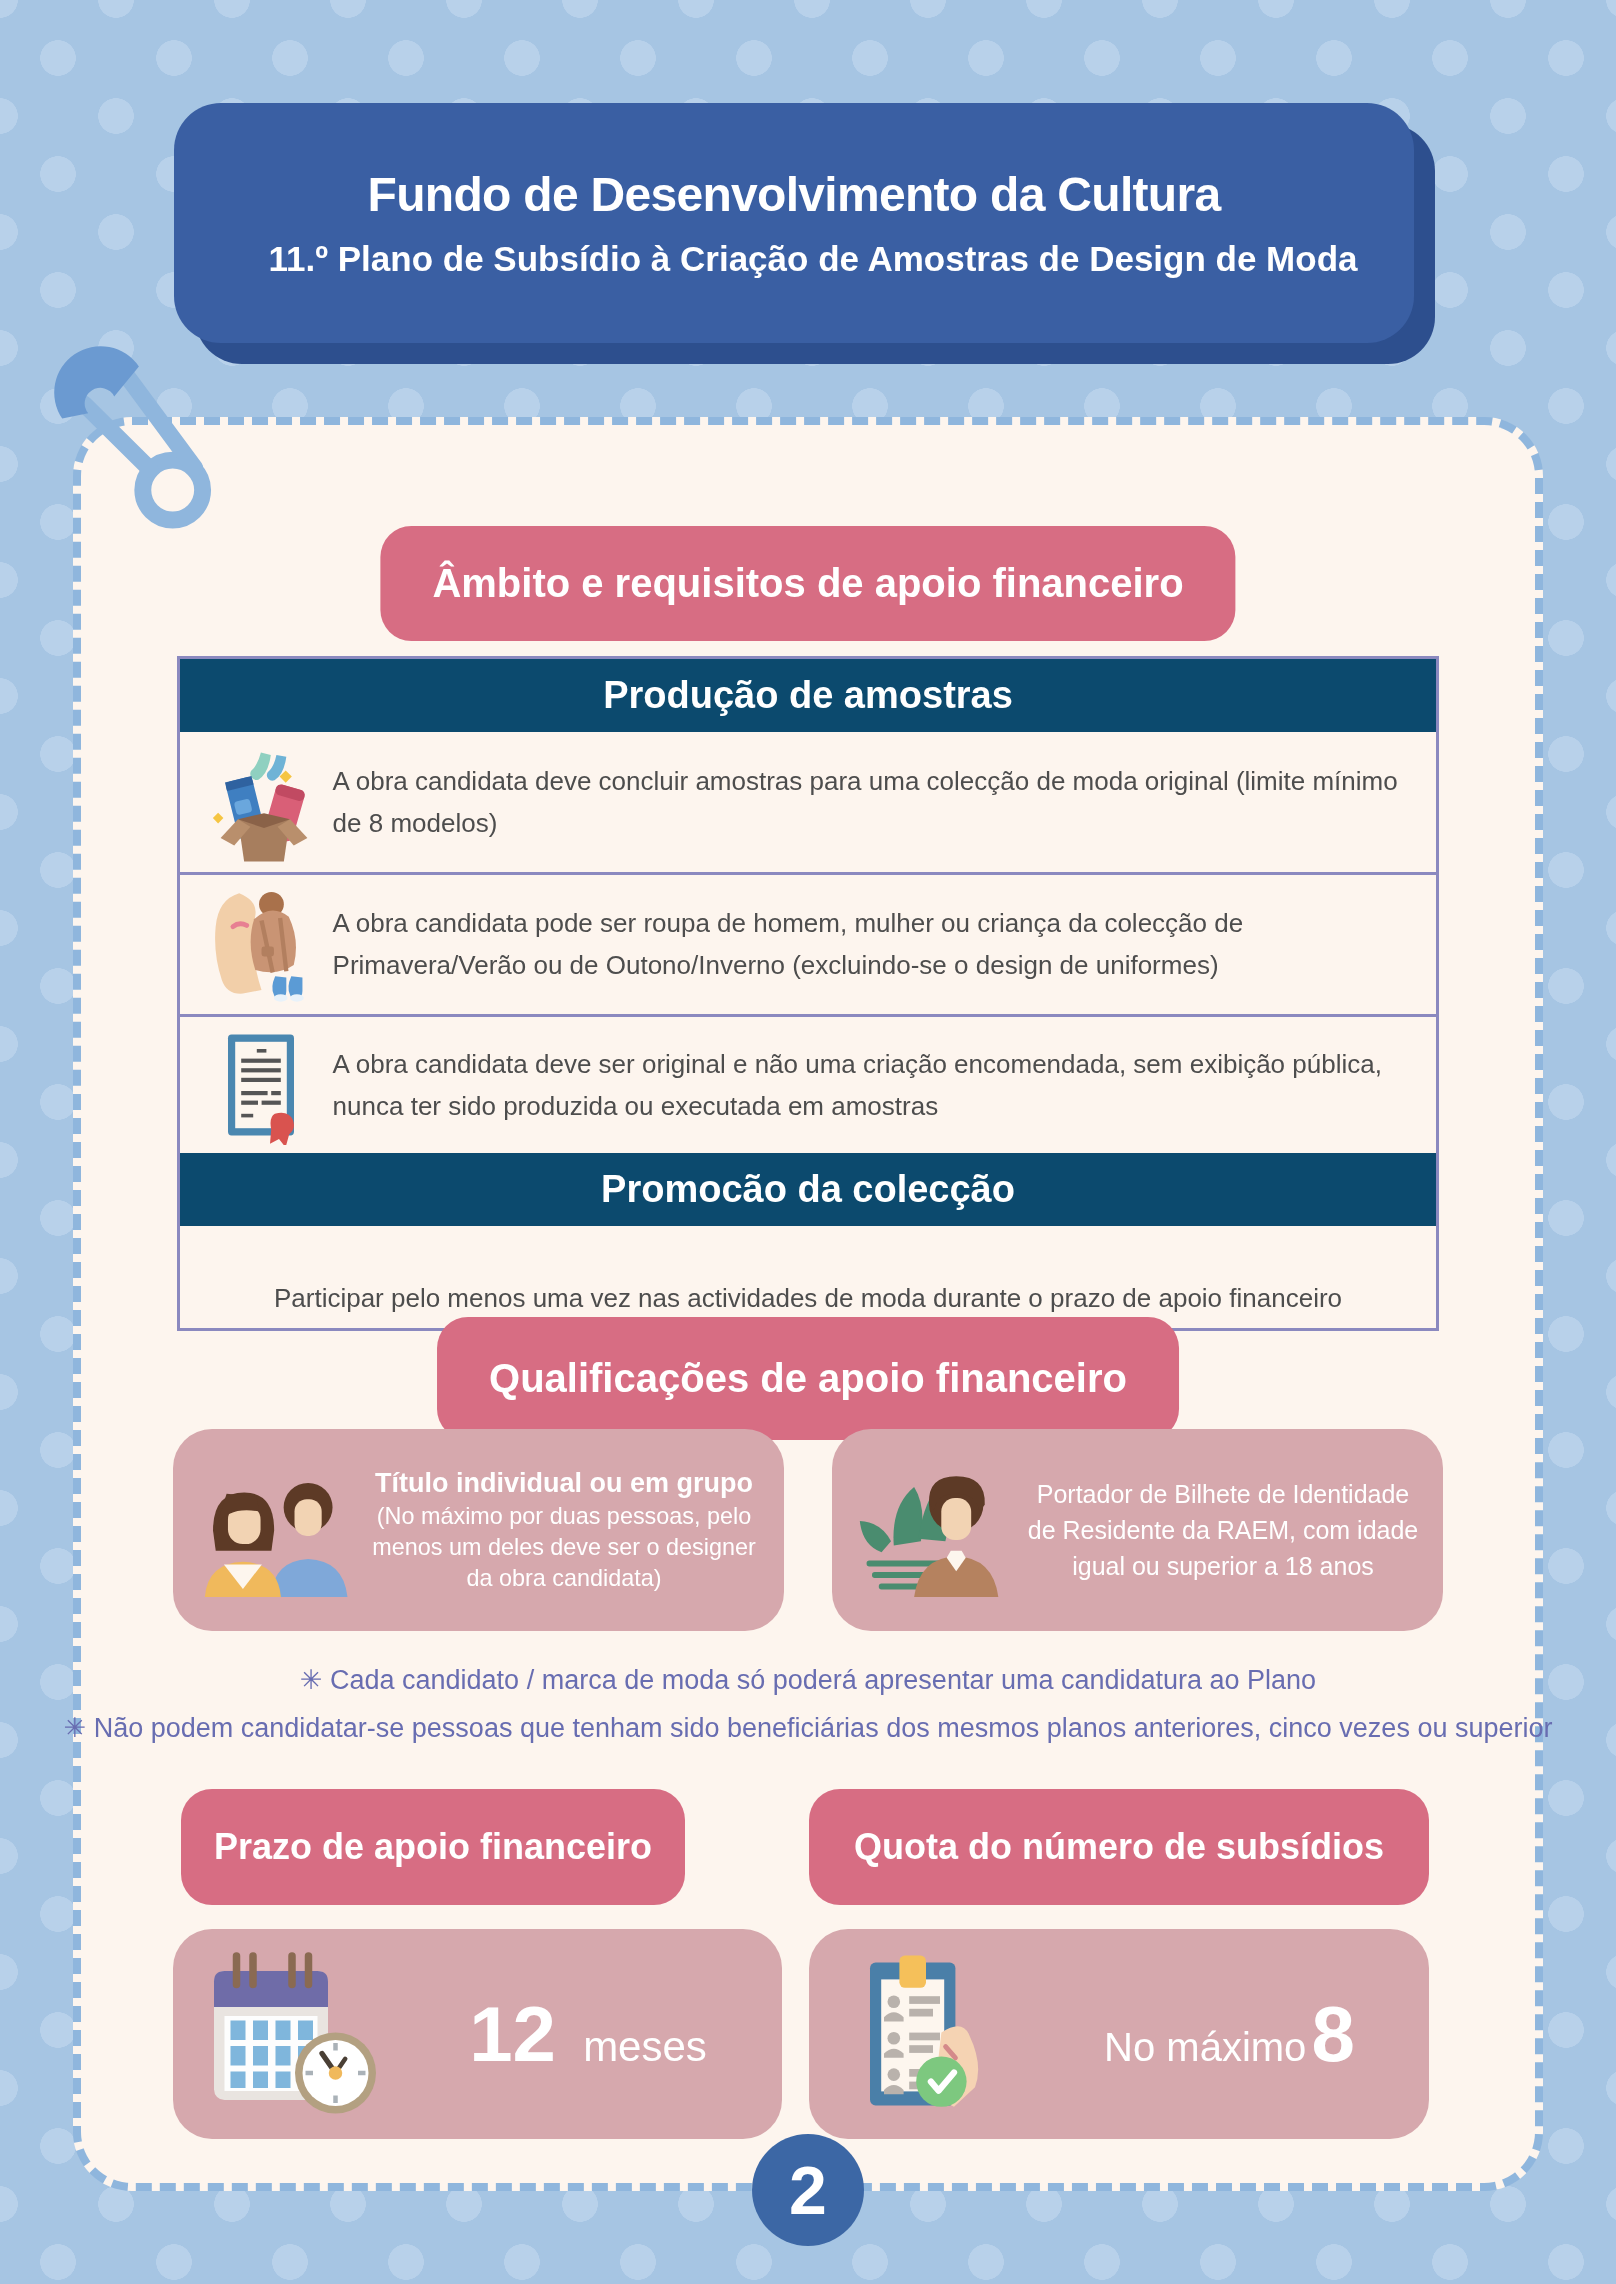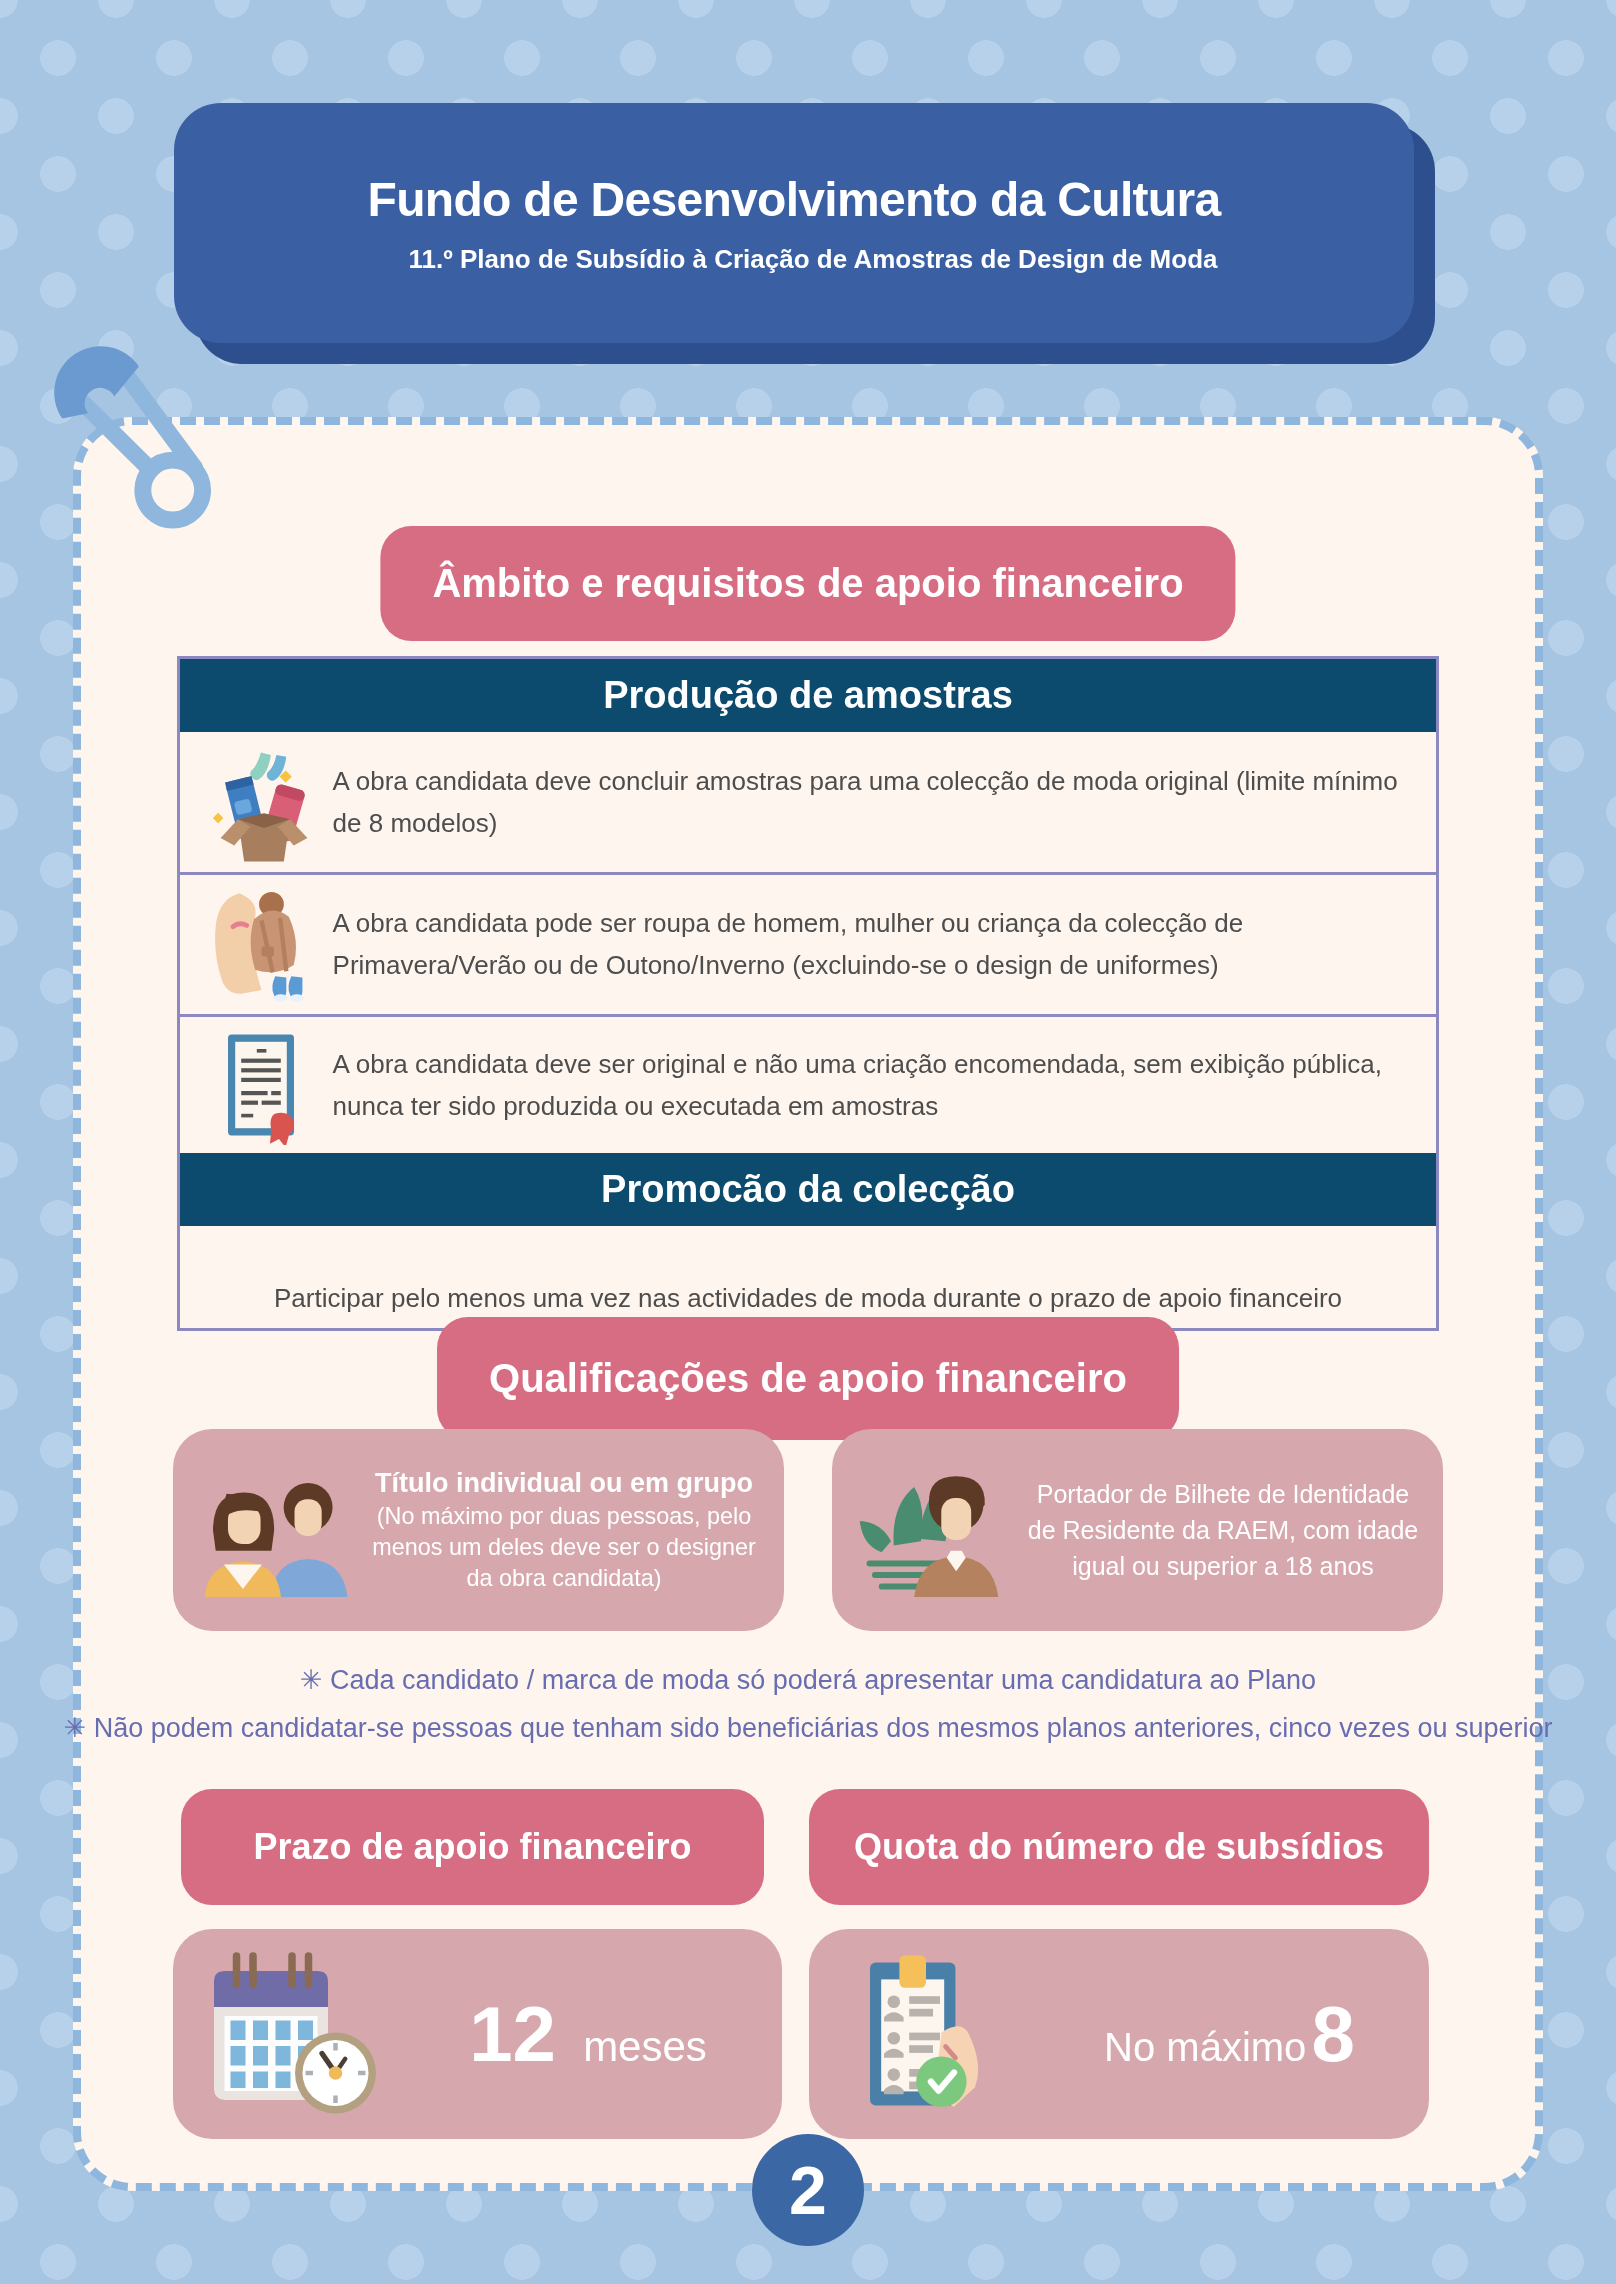--- a/index.html
+++ b/index.html
@@ -20,38 +20,38 @@
     position:absolute;left:195px;top:124px;width:1240px;height:240px;
     background:#2d4f8e;border-radius:47px;
   }
   .header-box{
     position:absolute;left:174px;top:103px;width:1240px;height:240px;
     background:#3a5fa3;border-radius:47px;
     display:flex;flex-direction:column;justify-content:center;align-items:center;
     gap:17px;color:#ffffff;text-align:center;
   }
   .header-title{font-size:48px;font-weight:700;letter-spacing:-0.7px;}
-  .header-subtitle{font-size:26px;font-weight:700;margin-left:38px;}
+  .header-subtitle{font-size:35px;font-weight:700;margin-left:38px;}
   
   .sheet{
     position:absolute;left:73px;top:417px;width:1470px;height:1774px;
     background:#fdf5ee;border:8.5px dashed #8fb6dd;border-radius:59px;
     box-sizing:border-box;
   }
   .pin{position:absolute;left:44px;top:339px;width:195px;height:215px;}
   
   .badge{
     position:absolute;left:50%;transform:translateX(-50%);
     background:#d76d83;border-radius:31px;color:#ffffff;
     font-weight:700;text-align:center;white-space:nowrap;
     display:flex;align-items:center;justify-content:center;
   }
   .badge-1{top:526px;height:115px;padding:0 52px;font-size:40px;}
   .badge-2{top:1317px;height:115px;padding:4px 52px;font-size:40px;justify-content:center;}
-  .badge-bl{position:absolute;left:181px;top:1789px;width:583px;height:116px;
+  .badge-bl{position:absolute;left:181px;top:1789px;width:504px;height:116px;
     background:#d76d83;border-radius:31px;color:#fff;font-weight:700;font-size:36px;
     display:flex;align-items:center;justify-content:center;}
   .badge-br{position:absolute;left:809px;top:1789px;width:620px;height:116px;
     background:#d76d83;border-radius:31px;color:#fff;font-weight:700;font-size:36px;
     display:flex;align-items:center;justify-content:center;}
   
   .reqtable{
     position:absolute;left:177px;top:656px;width:1262px;
     border:3.3px solid #8b89bf;box-sizing:border-box;background:#fdf5ee;
   }

